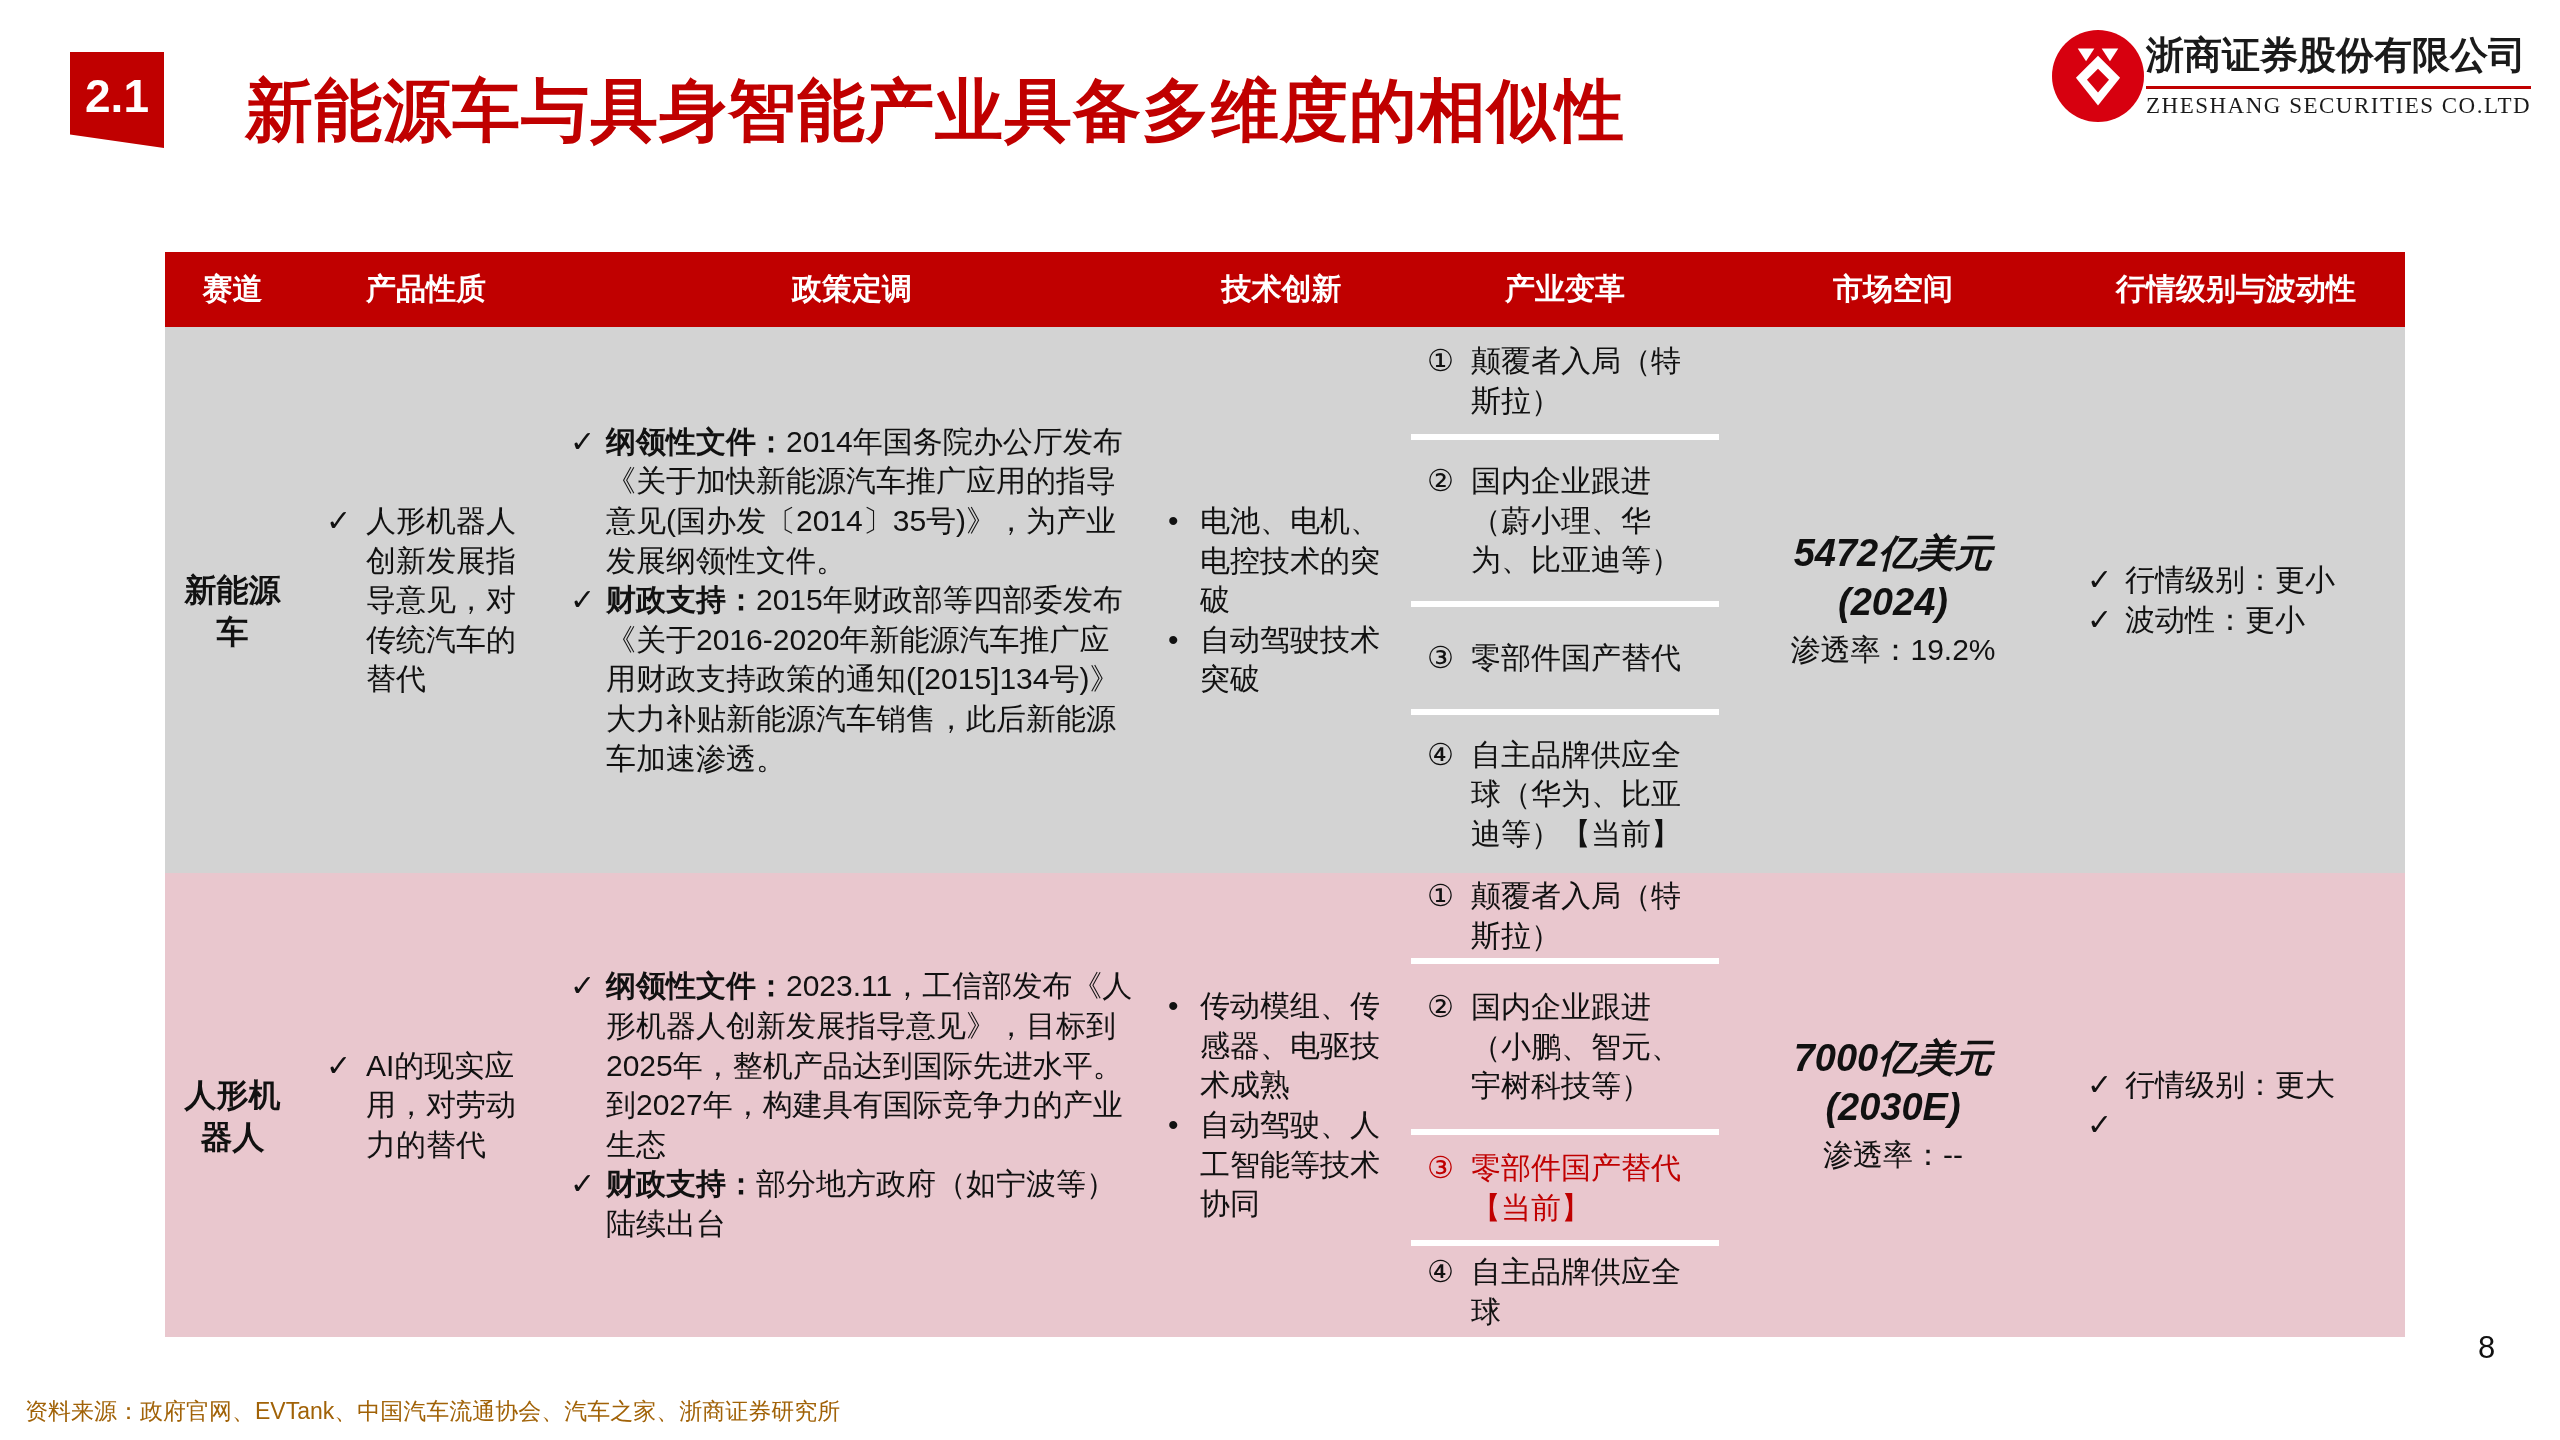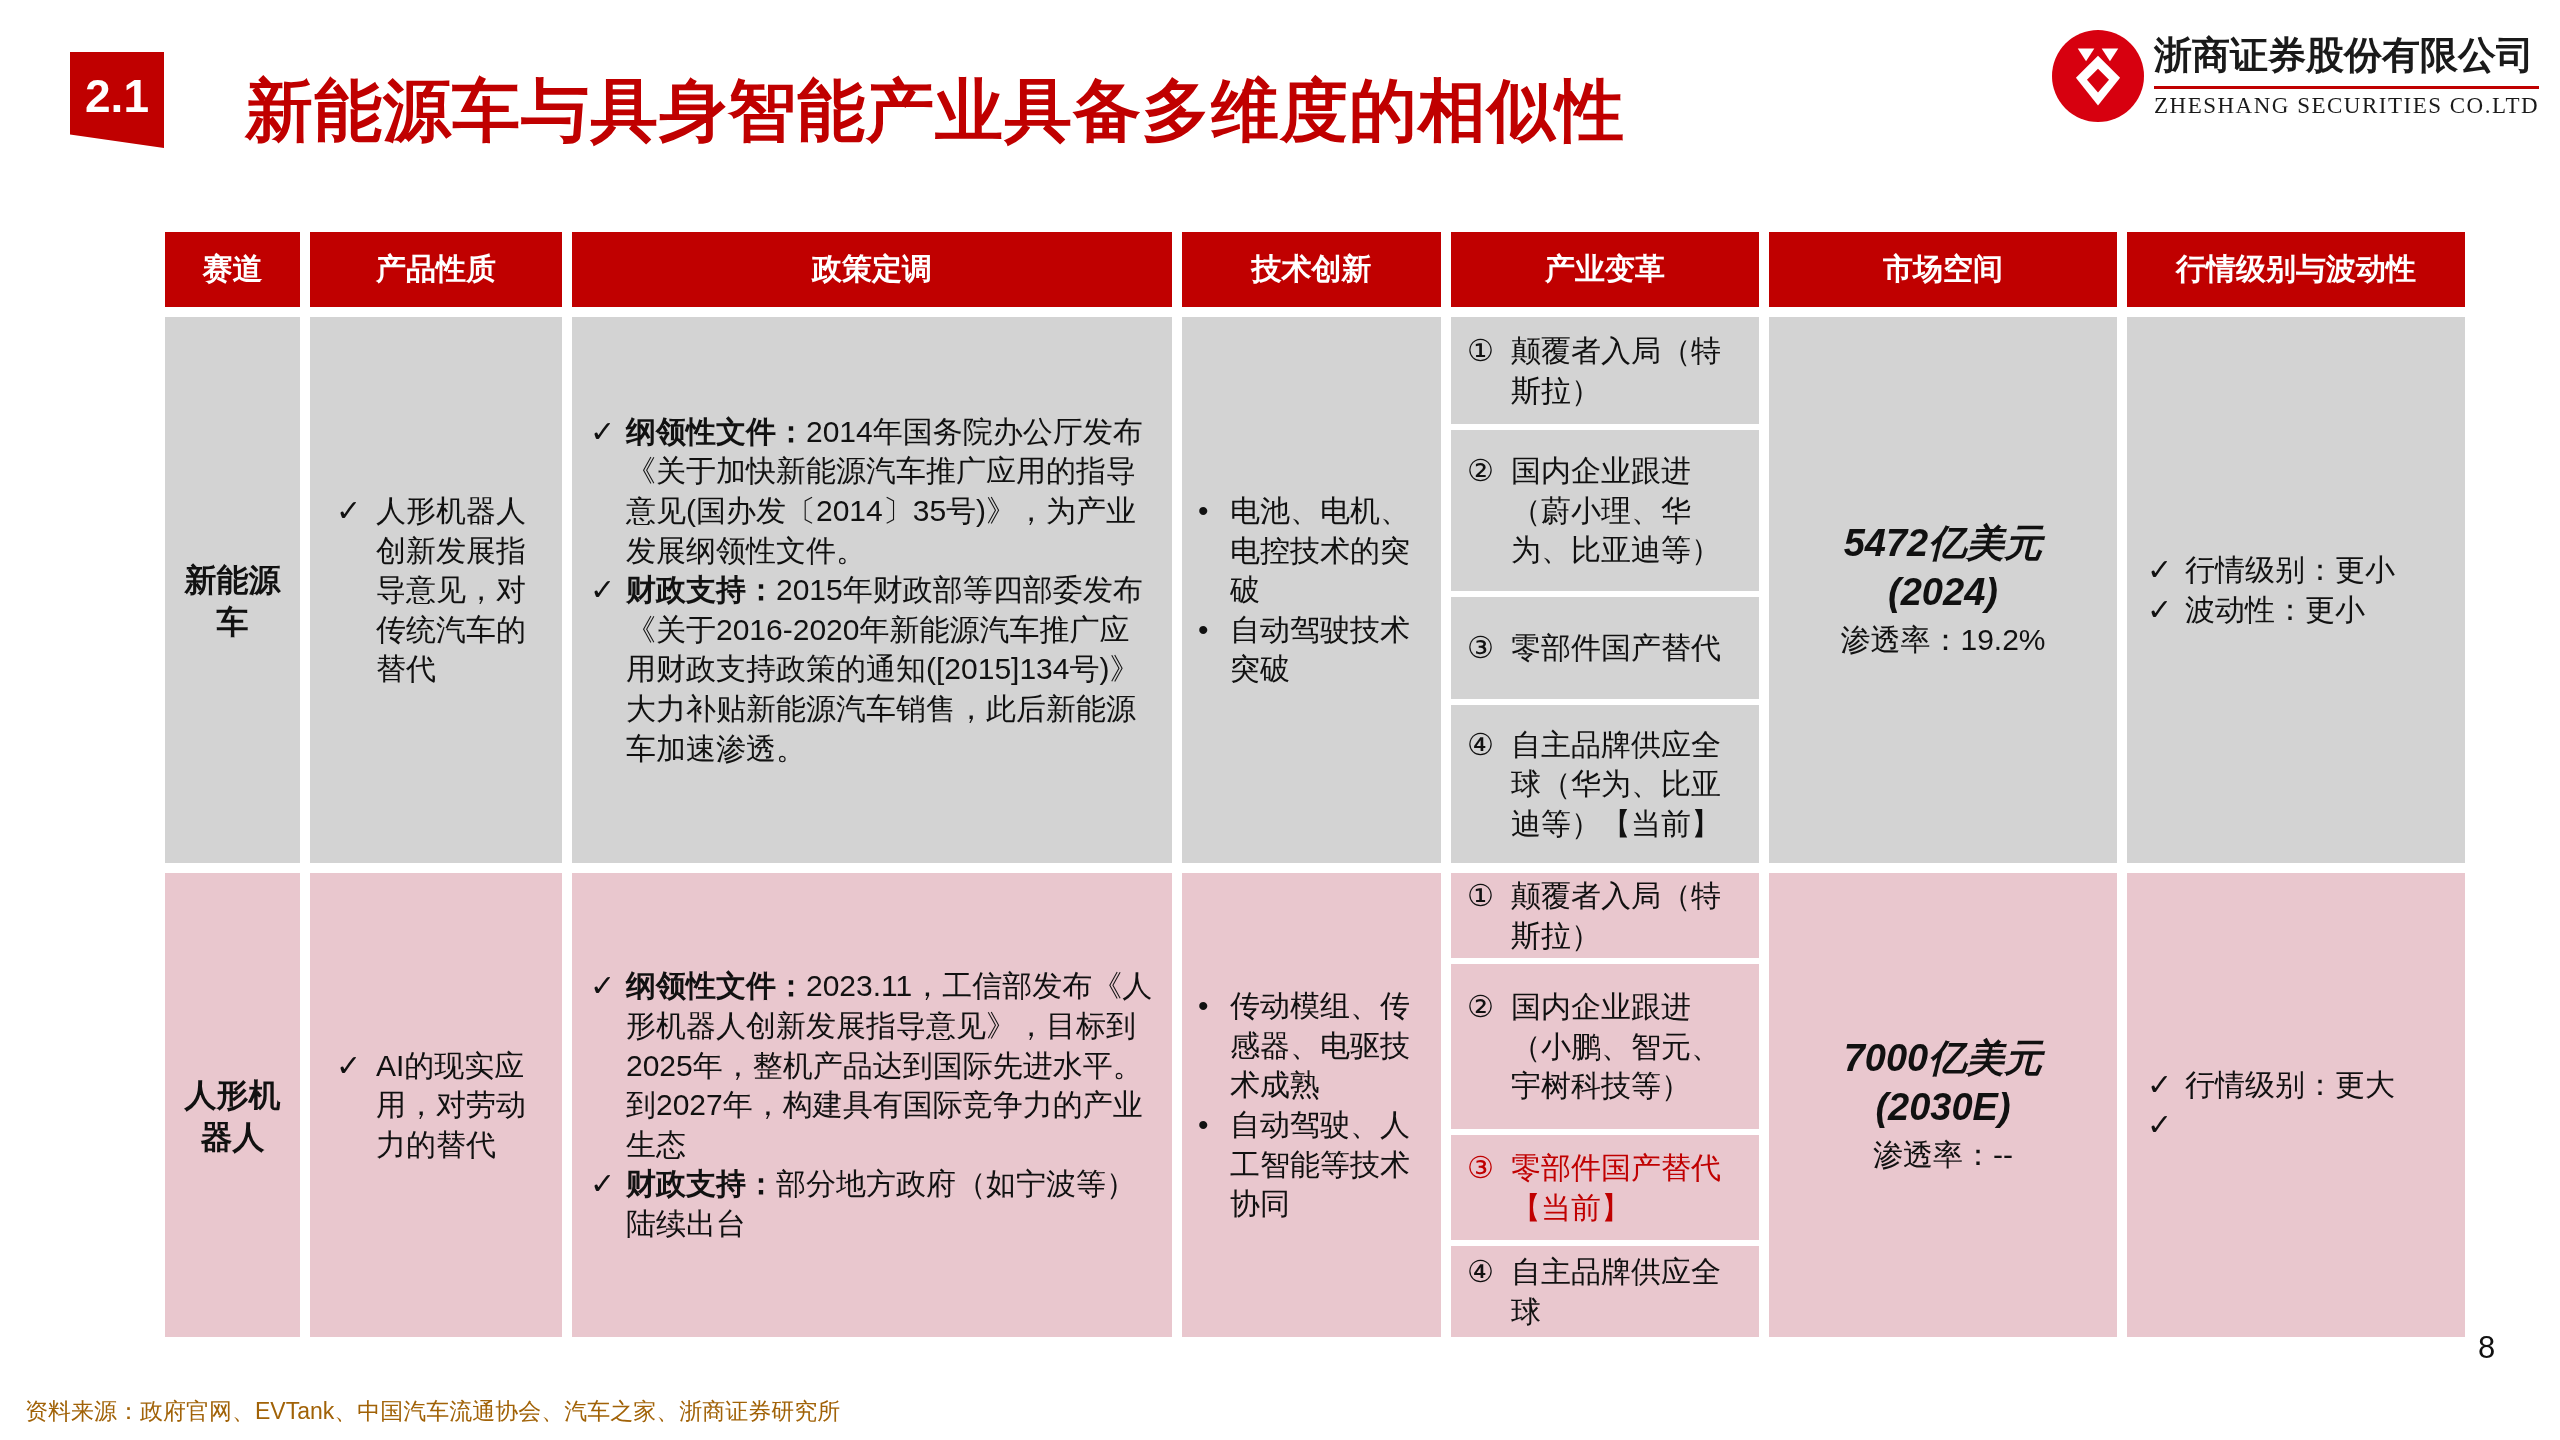--- a/index.html
+++ b/index.html
@@ -20,40 +20,40 @@
     display:flex;align-items:center;justify-content:center;
     padding-bottom:8px;box-sizing:border-box;
   }
   .title{
     position:absolute;left:245px;top:66px;
     color:var(--accent,#c00000);
     font-size:68px;font-weight:bold;letter-spacing:1px;white-space:nowrap;
   }
   .logo{
     position:absolute;left:2052px;top:30px;
-    display:flex;align-items:flex-start;gap:10px;
+    display:flex;align-items:flex-start;gap:2px;
   }
   .logo svg{width:92px;height:92px;display:block;}
   .logo-cn{
     font-family:"Liberation Serif","DejaVu Serif",serif;
     font-size:38px;font-weight:600;color:#1a1a1a;white-space:nowrap;
     border-bottom:3px solid var(--accent,#c00000);
     padding-bottom:5px;
   }
   .logo-en{
     font-family:"Liberation Serif","DejaVu Serif",serif;
     font-size:23px;color:#1a1a1a;letter-spacing:1.5px;white-space:nowrap;margin-top:4px;
   }
   
   .table{
-    position:absolute;left:165px;top:232px;
+    position:absolute;left:165px;top:252px;
     display:grid;
     grid-template-columns:135px 252px 600px 259px 308px 348px 338px;
     grid-template-rows:75px 546px 464px;
-    gap:10px;
+    gap:0;
   }
   .th{
     background:var(--accent,#c00000);color:#fff;
     font-weight:bold;font-size:30px;
     display:flex;align-items:center;justify-content:center;
     text-align:center;
   }
   .cell{display:flex;align-items:center;box-sizing:border-box;}
   .g{background:var(--gray,#d3d3d3);}
   .p{background:var(--pink,#e9c7ce);}

